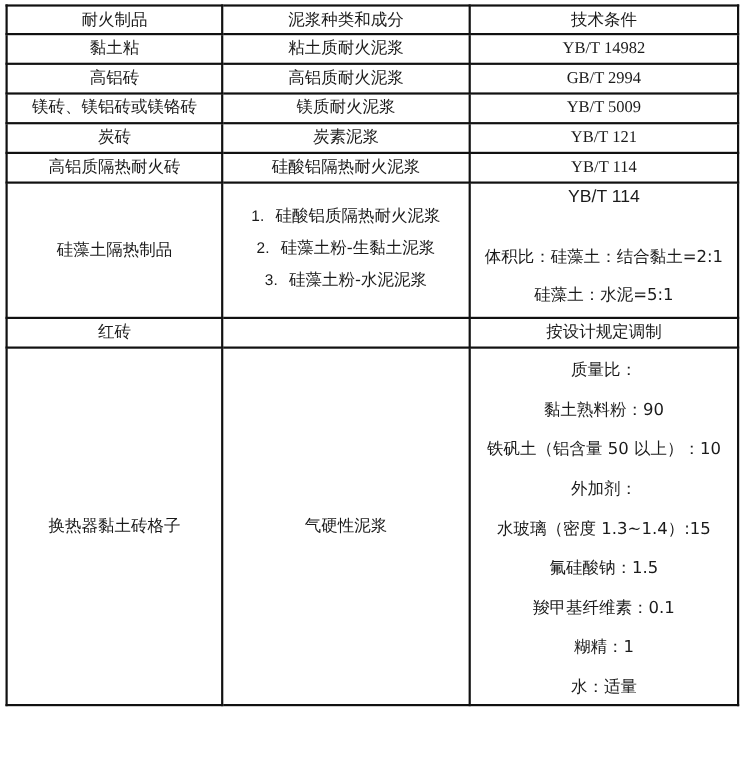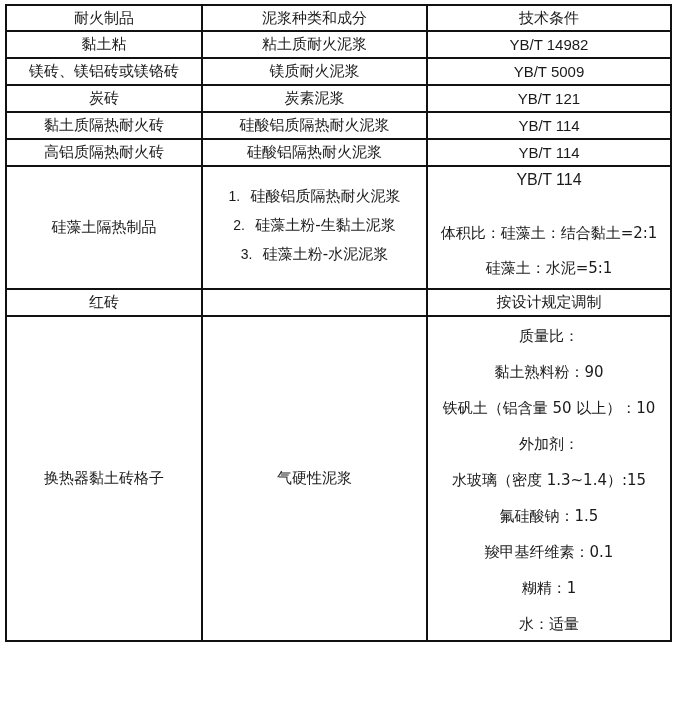--- a/index.html
+++ b/index.html
@@ -29,21 +29,21 @@
       vertical-align: middle;
       padding: 0;
       font-size: 15px;
       line-height: 1;
       white-space: nowrap;
       overflow: hidden;
     }
     col.c1 { width: 196px; }
     col.c2 { width: 225px; }
     col.c3 { width: 244px; }
-    tr.r-std td { height: 25px; }
+    tr.r-std td { height: 25px; font-family: Liberation Serif, serif; }
     tr.r-head td { height: 24px; }
     .code { font-family: "Liberation Sans", sans-serif; font-size: 14px; }
     .code-big { font-family: "Liberation Sans", sans-serif; font-size: 16px; }
     td.multi { vertical-align: top; }
     .list { display: block; padding-top: 4px; }
     .list .li { display: block; height: 29px; line-height: 20px; }
     .list .num { display: inline-block; width: 22px; text-align: left; font-family: "Liberation Sans", sans-serif; font-size: 14px; }
     .spec-lines { display: block; padding-top: 3px; }
     .spec-lines .ln { display: block; line-height: 20px; }
     .spec-lines .ln1 { height: 30px; }
@@ -67,33 +67,33 @@
       <td>耐火制品</td>
       <td>泥浆种类和成分</td>
       <td>技术条件</td>
     </tr>
     <tr class="r-std">
       <td>黏土粘</td>
       <td>粘土质耐火泥浆</td>
       <td class="code">YB/T 14982</td>
     </tr>
     <tr class="r-std">
+      <td>高铝砖</td>
+      <td>高铝质耐火泥浆</td>
+      <td class="code">GB/T 2994</td>
+    </tr>
+    <tr class="r-std">
       <td>镁砖、镁铝砖或镁铬砖</td>
       <td>镁质耐火泥浆</td>
       <td class="code">YB/T 5009</td>
     </tr>
     <tr class="r-std">
       <td>炭砖</td>
       <td>炭素泥浆</td>
       <td class="code">YB/T 121</td>
-    </tr>
-    <tr class="r-std">
-      <td>黏土质隔热耐火砖</td>
-      <td>硅酸铝质隔热耐火泥浆</td>
-      <td class="code">YB/T 114</td>
     </tr>
     <tr class="r-std">
       <td>高铝质隔热耐火砖</td>
       <td>硅酸铝隔热耐火泥浆</td>
       <td class="code">YB/T 114</td>
     </tr>
 
     <tr style="height:108px;">
       <td style="height:104px;margin-left:36px;">硅藻土隔热制品</td>
       <td class="multi">

